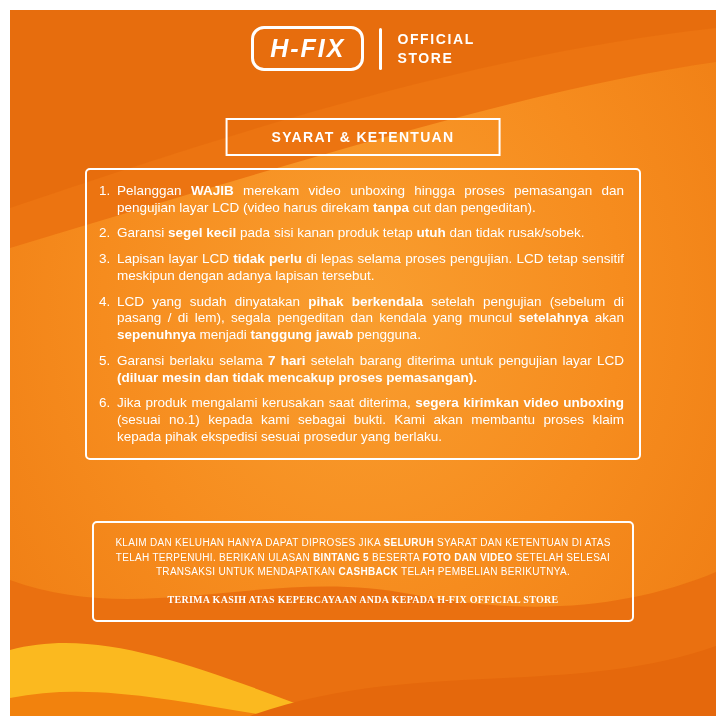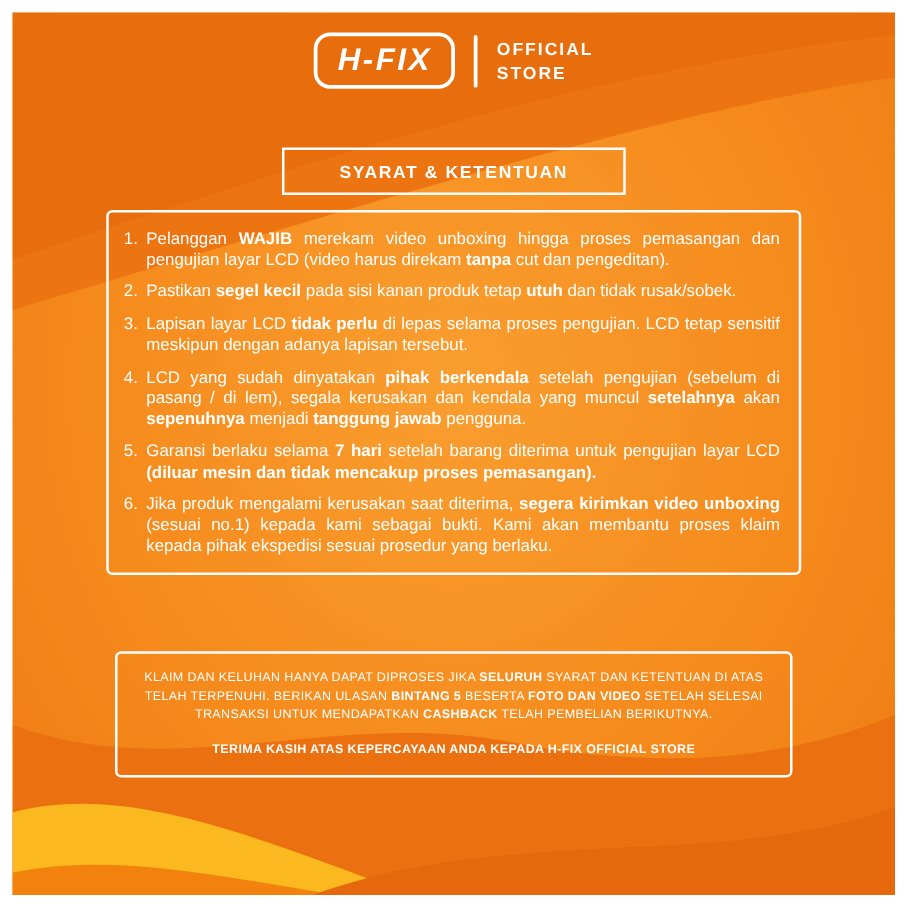--- a/index.html
+++ b/index.html
@@ -22,21 +22,21 @@
   .title-box { position:absolute; left:50%; transform:translateX(-50%); border:2px solid var(--text,#fff); color:var(--text,#fff); font-weight:bold; text-align:center; white-space:nowrap; }
   .title-box.syarat  { top:108px; padding:9px 44px;  font-size:14px;   letter-spacing:1.3px; }
   .title-box.catatan { top:472px; padding:8px 22px;  font-size:13px;   letter-spacing:1.1px; }
 
   .terms-box { position:absolute; top:158px; left:75px; right:75px; border:2px solid var(--text,#fff); border-radius:5px; padding:13px 15px 3px 12px; color:var(--text,#fff); }
   .term { display:flex; margin-bottom:9px; font-size:13.5px; line-height:1.24; }
   .term .num { flex:0 0 18px; }
   .term p { flex:1; text-align:justify; }
 
   .note-box { position:absolute; top:511px; left:82px; right:82px; border:2px solid var(--text,#fff); border-radius:5px; padding:13px 14px; color:var(--text,#fff); text-align:center; font-size:10px; line-height:1.45; letter-spacing:0.3px; }
-  .note-thanks { margin-top:13px; font-weight:bold; }
+  .note-thanks { margin-top:13px; font-weight:bold;font-family:Liberation Serif, serif; }
 
   b { font-weight:bold;text-align:right; }
 </style>
 </head>
 <body>
 
 <div class="frame">
   <div class="canvas">
 
     <svg class="bg" viewBox="0 0 706 706" preserveAspectRatio="none" aria-hidden="true">
@@ -63,29 +63,29 @@
       <span>SYARAT &amp; KETENTUAN</span>
     </div>
 
     <div class="terms-box">
       <div class="term">
         <span class="num">1.</span>
         <p><span>Pelanggan </span><b>WAJIB</b><span> merekam video unboxing hingga proses pemasangan dan pengujian layar LCD (video harus direkam </span><b>tanpa</b><span> cut dan pengeditan).</span></p>
       </div>
       <div class="term">
         <span class="num">2.</span>
-        <p><span>Pastikan </span><b>segel kecil</b><span> pada sisi kanan produk tetap </span><b>utuh</b><span> dan tidak rusak/sobek.</span></p>
+        <p><span>Garansi </span><b>segel kecil</b><span> pada sisi kanan produk tetap </span><b>utuh</b><span> dan tidak rusak/sobek.</span></p>
       </div>
       <div class="term">
         <span class="num">3.</span>
         <p><span>Lapisan layar LCD </span><b>tidak perlu</b><span> di lepas selama proses pengujian. LCD tetap sensitif meskipun dengan adanya lapisan tersebut.</span></p>
       </div>
       <div class="term">
         <span class="num">4.</span>
-        <p><span>LCD yang sudah dinyatakan </span><b>pihak berkendala</b><span> setelah pengujian (sebelum di pasang / di lem), segala kerusakan dan kendala yang muncul </span><b>setelahnya</b><span> akan </span><b>sepenuhnya</b><span> menjadi </span><b>tanggung jawab</b><span> pengguna.</span></p>
+        <p><span>LCD yang sudah dinyatakan </span><b>pihak berkendala</b><span> setelah pengujian (sebelum di pasang / di lem), segala pengeditan dan kendala yang muncul </span><b>setelahnya</b><span> akan </span><b>sepenuhnya</b><span> menjadi </span><b>tanggung jawab</b><span> pengguna.</span></p>
       </div>
       <div class="term">
         <span class="num">5.</span>
         <p><span>Garansi berlaku selama </span><b>7 hari</b><span> setelah barang diterima untuk pengujian layar LCD </span><b>(diluar mesin dan tidak mencakup proses pemasangan).</b></p>
       </div>
       <div class="term">
         <span class="num">6.</span>
         <p><span>Jika produk mengalami kerusakan saat diterima, </span><b>segera kirimkan video unboxing</b><span> (sesuai no.1) kepada kami sebagai bukti. Kami akan membantu proses klaim kepada pihak ekspedisi sesuai prosedur yang berlaku.</span></p>
       </div>
     </div>

